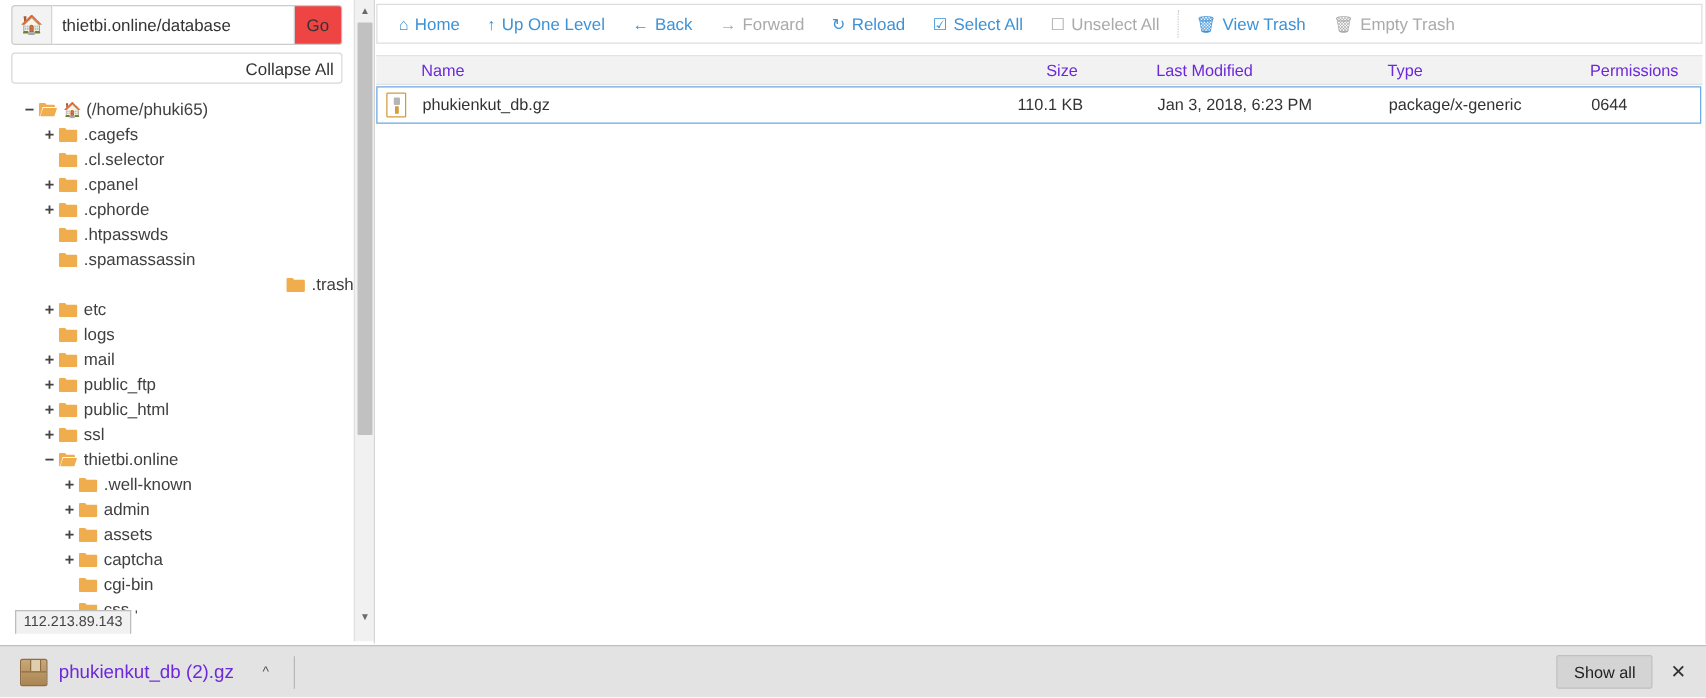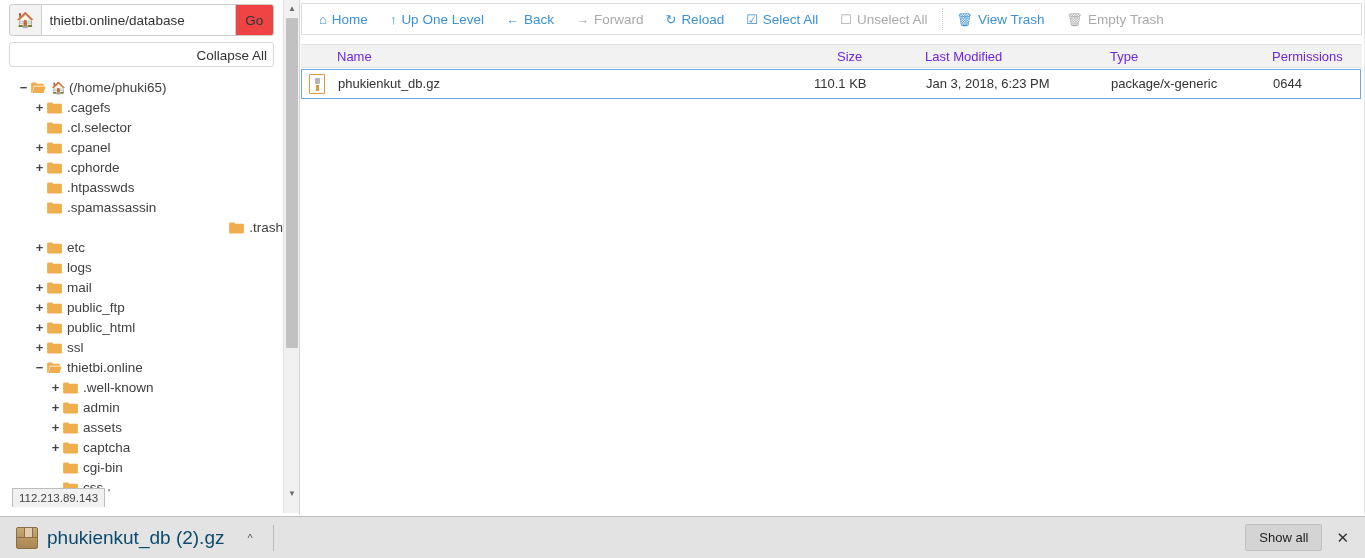--- a/index.html
+++ b/index.html
@@ -338,22 +338,22 @@
     border-right: 1px solid #8d6d41;
     border-left: 1px solid #8d6d41;
   }
   .dl-archive-ico::after {
     content: "";
     position: absolute;
     left: 0; top: 9px; width: 20px; height: 1px;
     background: #8d6d41;
   }
   #dl-name {
-    font-size: 19px;
-    color: #0c4a6e;
+    font-size: 15px;
+    color: #6d28d9;
   }
   #dl-caret {
     margin-left: 17px;
     font-size: 11px;
     color: #555555;
     cursor: pointer;
     padding: 4px 6px;
   }
   #dl-sep {
     width: 1px; height: 26px;

